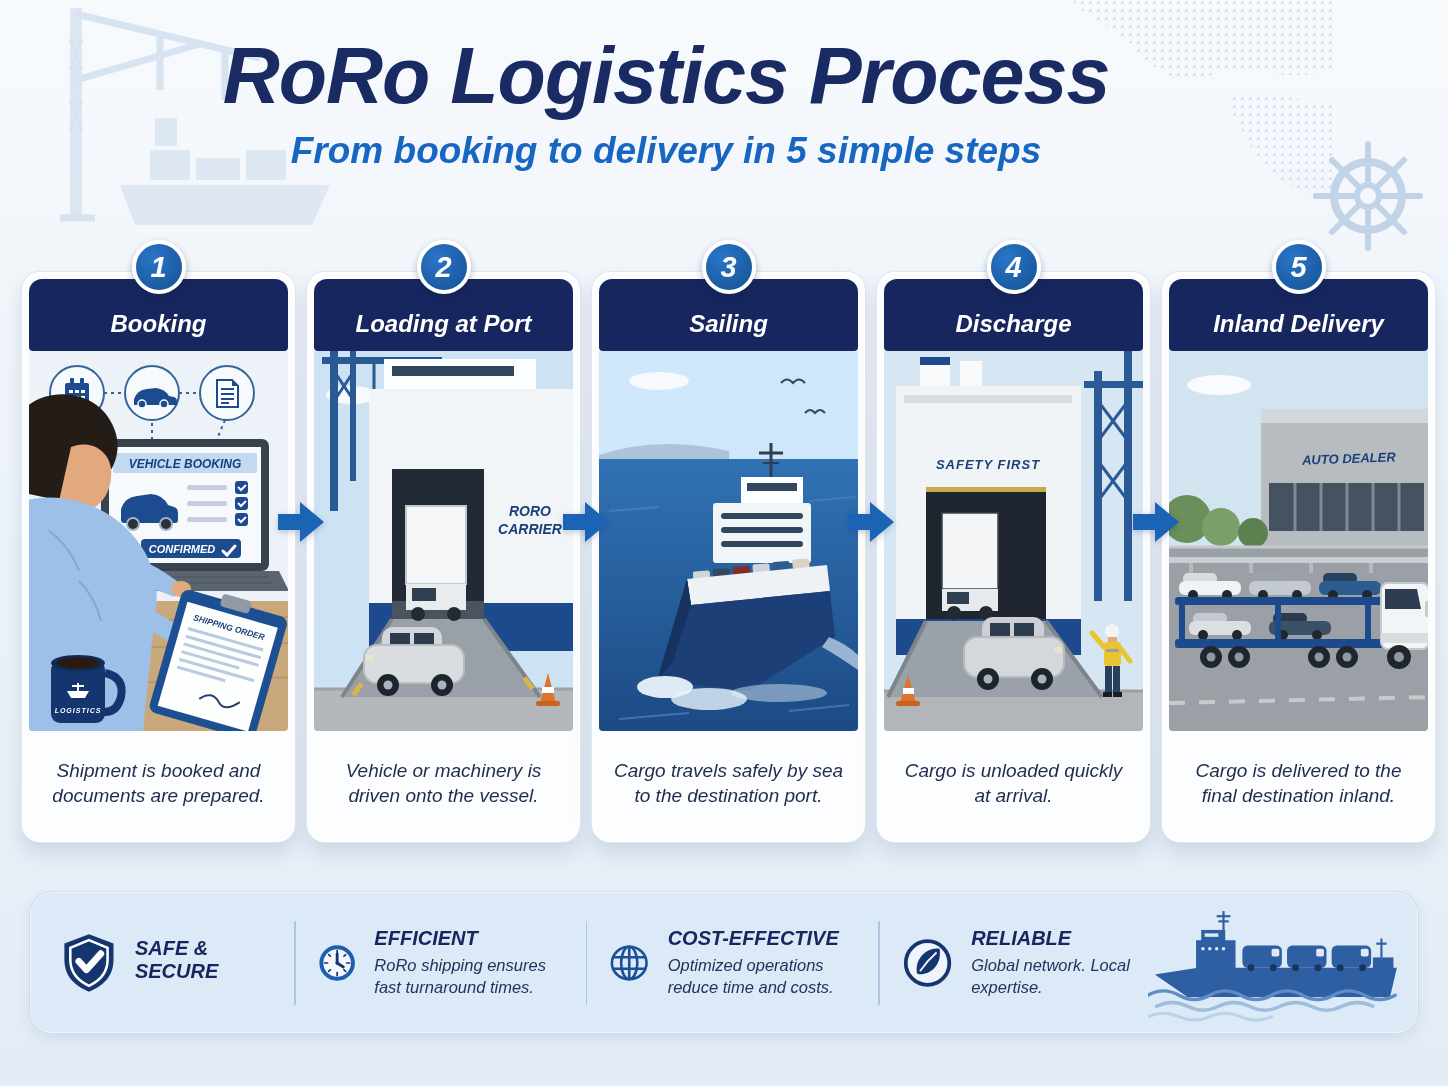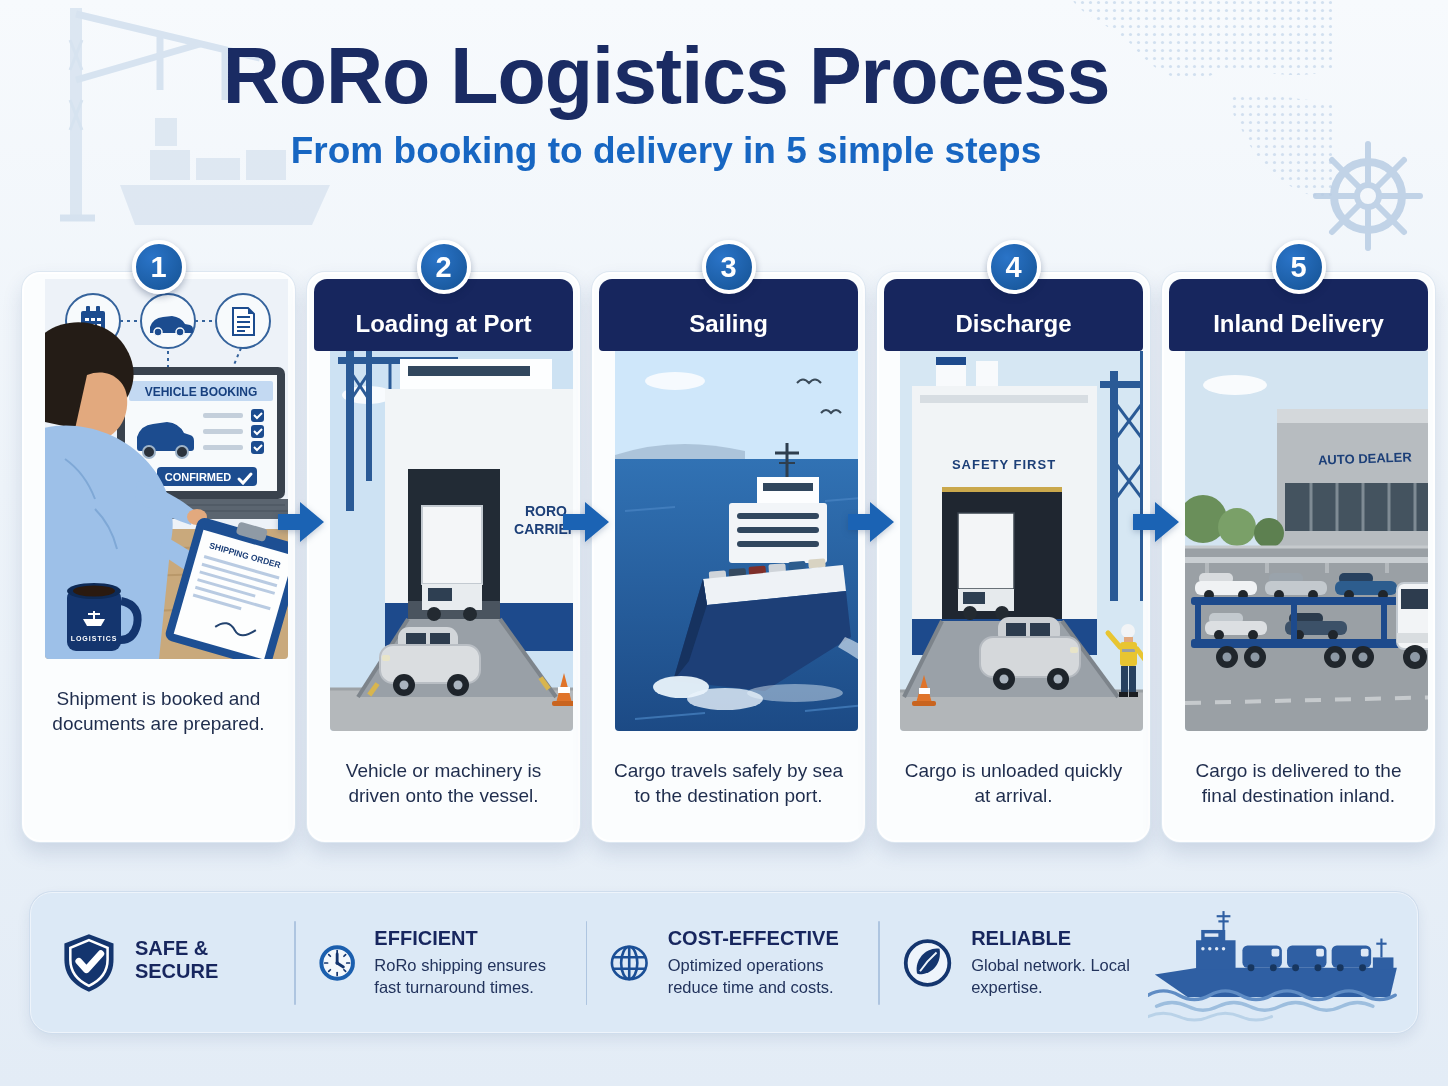--- a/index.html
+++ b/index.html
@@ -2,21 +2,21 @@
 <html><head>
 <meta charset="utf-8">
 <style>
   * { margin:0; padding:0; box-sizing:border-box; }
   html,body { width:1448px; height:1086px; }
   body {
     font-family:"Liberation Sans", sans-serif;
     background:linear-gradient(180deg,#f7fafd 0%,#edf3f9 45%,#e3ecf6 100%);
     overflow:hidden;
   }
-  .page { position:relative; width:1332px; height:1086px; }
+  .page { position:relative; width:1332px; height:1086px;font-style:italic; }
 
   
   .decor { position:absolute; pointer-events:none; }
   .decor-crane { left:0; top:0; opacity:.65; }
   .decor-map { right:0; top:0; opacity:.8; }
   .decor-wheel { left:1312px; top:140px; opacity:.85; }
 
   
   .header { position:absolute; left:0; top:30px; width:100%; text-align:center; }
   .title { font-size:79px; font-weight:bold; color:#1a2b63; letter-spacing:-1px; }
@@ -35,21 +35,21 @@
     background:radial-gradient(circle at 35% 30%, #2a74c8, #155293);
     border:4px solid #ffffff; box-shadow:0 3px 7px rgba(10,30,70,.3);
     color:#fff; font-size:29px; font-weight:bold;
     display:flex; align-items:center; justify-content:center; z-index:3;
   }
   .step-header {
     height:72px; background:#17265e; border-radius:13px 13px 4px 4px;
     display:flex; align-items:flex-end; justify-content:center; padding-bottom:13px;
     color:#ffffff; font-size:24px; font-weight:bold;
   }
-  .step-image { height:380px; overflow:hidden; border-radius:0 0 4px 4px; background:#e8eff6;margin-left:16px; }
+  .step-image { height:380px; overflow:hidden; border-radius:0 0 4px 4px; background:#e8eff6; }
   .step-image svg { display:block; }
   .step-desc {
     height:104px; display:flex; align-items:center; justify-content:center;
     text-align:center; padding:4px 14px; font-size:19px; line-height:1.32;
     color:#1f2d4d;
   }
 
   .arrow { position:absolute; top:502px; z-index:4; filter:drop-shadow(0 2px 3px rgba(20,50,100,.25)); }
   .arrow-1{left:278px;} .arrow-2{left:563px;} .arrow-3{left:848px;} .arrow-4{left:1133px;}
 
@@ -125,20 +125,21 @@
 
   <div class="header">
     <div class="title">RoRo Logistics Process</div>
     <div class="subtitle">From booking to delivery in 5 simple steps</div>
   </div>
 
   <div class="steps">
 
     <div class="step-card">
       <div class="step-badge">1</div>
+      <div class="step-header">Booking</div>
       <div class="step-image">
         <svg width="263" height="380" viewBox="0 0 263 380">
           <rect width="263" height="380" fill="#edf2f8"></rect>
           <g stroke="#35639c" stroke-width="2" stroke-dasharray="3,4" fill="none">
             <line x1="75" y1="42" x2="96" y2="42"></line>
               <line x1="150" y1="42" x2="171" y2="42"></line>
             <line x1="50" y1="69" x2="72" y2="100"></line>
               <line x1="123" y1="72" x2="123" y2="98"></line>
               <line x1="196" y1="69" x2="184" y2="98"></line>
           </g>

